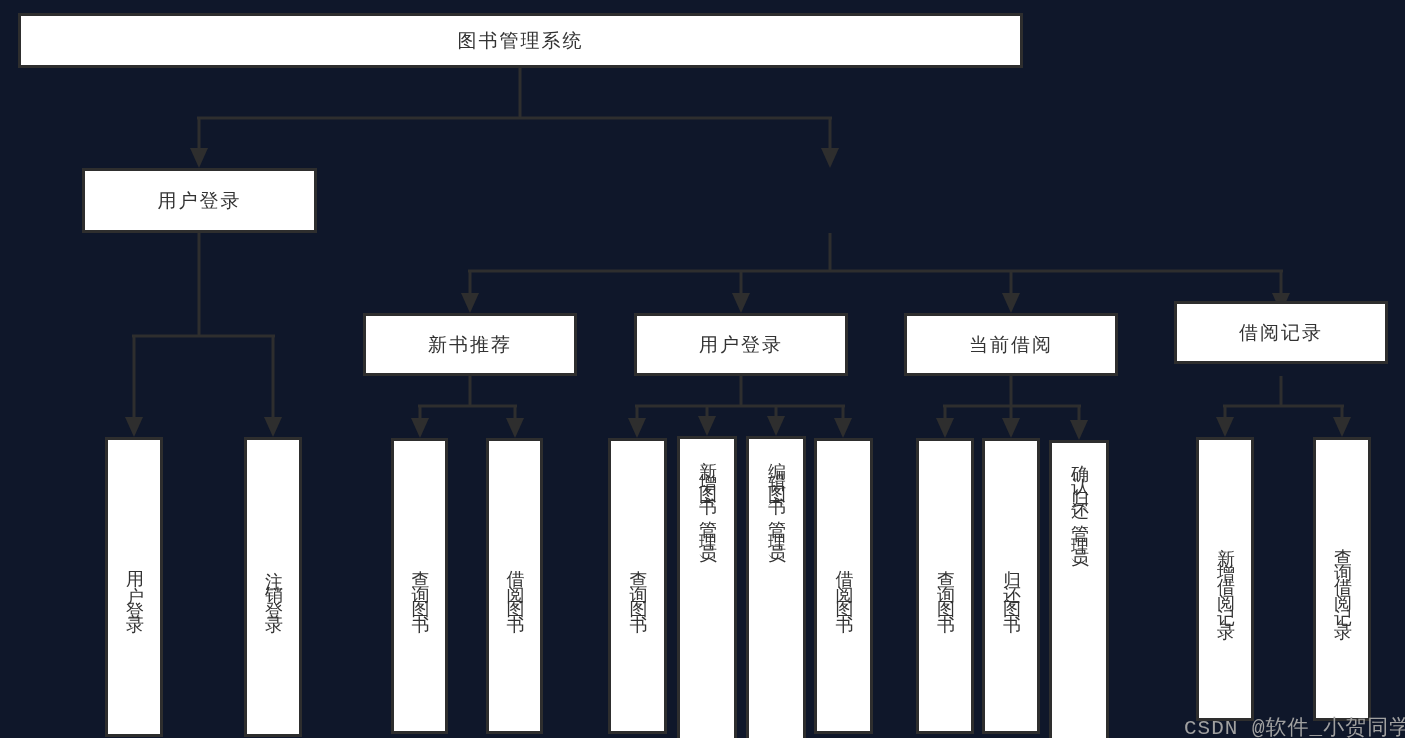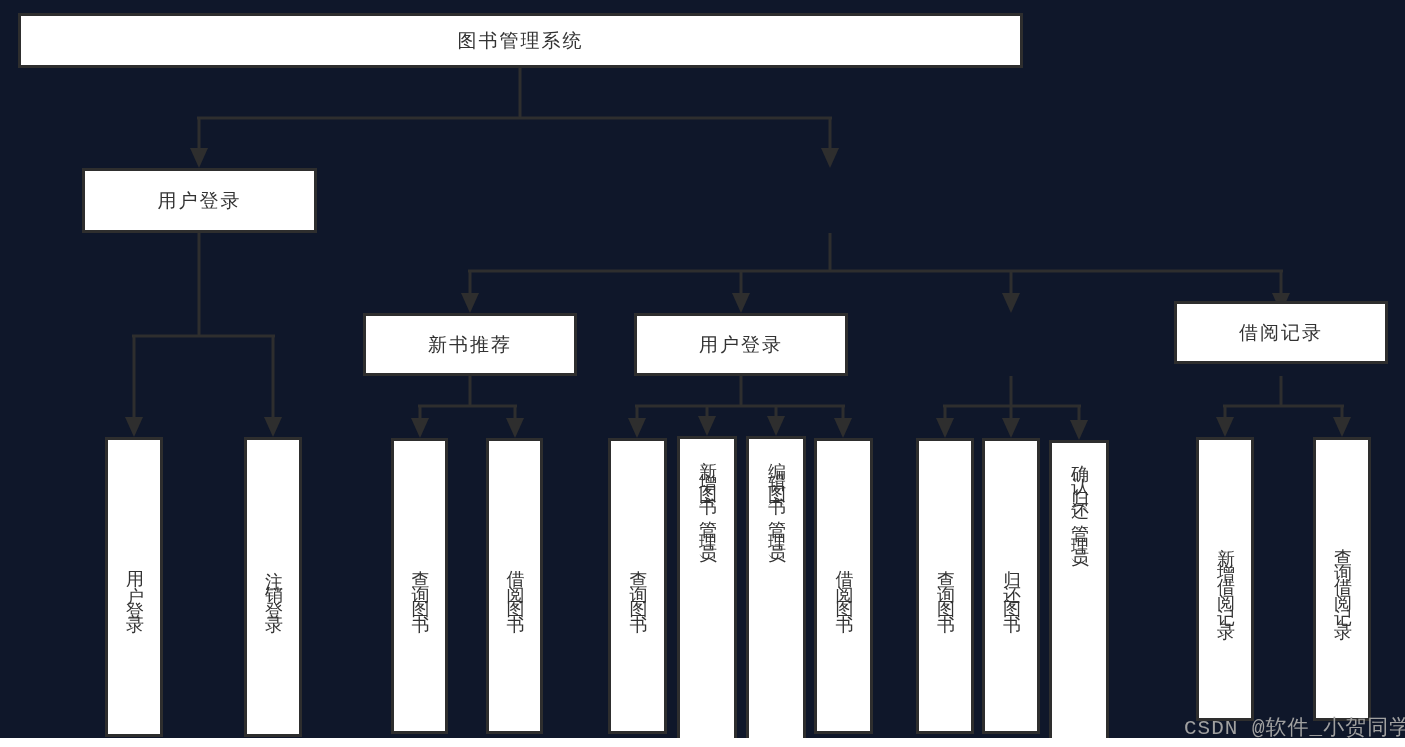--- a/index.html
+++ b/index.html
@@ -98,20 +98,21 @@
       <polygon points="1333,417 1351,417 1342,437"></polygon>
     </g>
   </svg>
 
   <div class="node" style="left:18px; top:13px; width:1005px; height:55px">图书管理系统</div>
 
   <div class="node" style="left:82px; top:168px; width:235px; height:65px">用户登录</div>
 
   <div class="node" style="left:363px; top:313px; width:214px; height:63px">新书推荐</div>
   <div class="node" style="left:634px; top:313px; width:214px; height:63px">用户登录</div>
+  <div class="node" style="left:904px; top:313px; width:214px; height:63px">当前借阅</div>
   <div class="node" style="left:1174px; top:301px; width:214px; height:63px">借阅记录</div>
 
   <div class="node vnode" style="left:105px; top:437px; width:58px; height:300px">用户登录</div>
   <div class="node vnode" style="left:244px; top:437px; width:58px; height:300px">注销登录</div>
 
   <div class="node vnode" style="left:391px; top:438px; width:57px; height:296px">查询图书</div>
   <div class="node vnode" style="left:486px; top:438px; width:57px; height:296px">借阅图书</div>
 
   <div class="node vnode" style="left:608px; top:438px; width:59px; height:296px">查询图书</div>
   <div class="node vnode tall" style="left:677px; top:436px; width:60px; height:308px">新增图书（管理员）</div>

